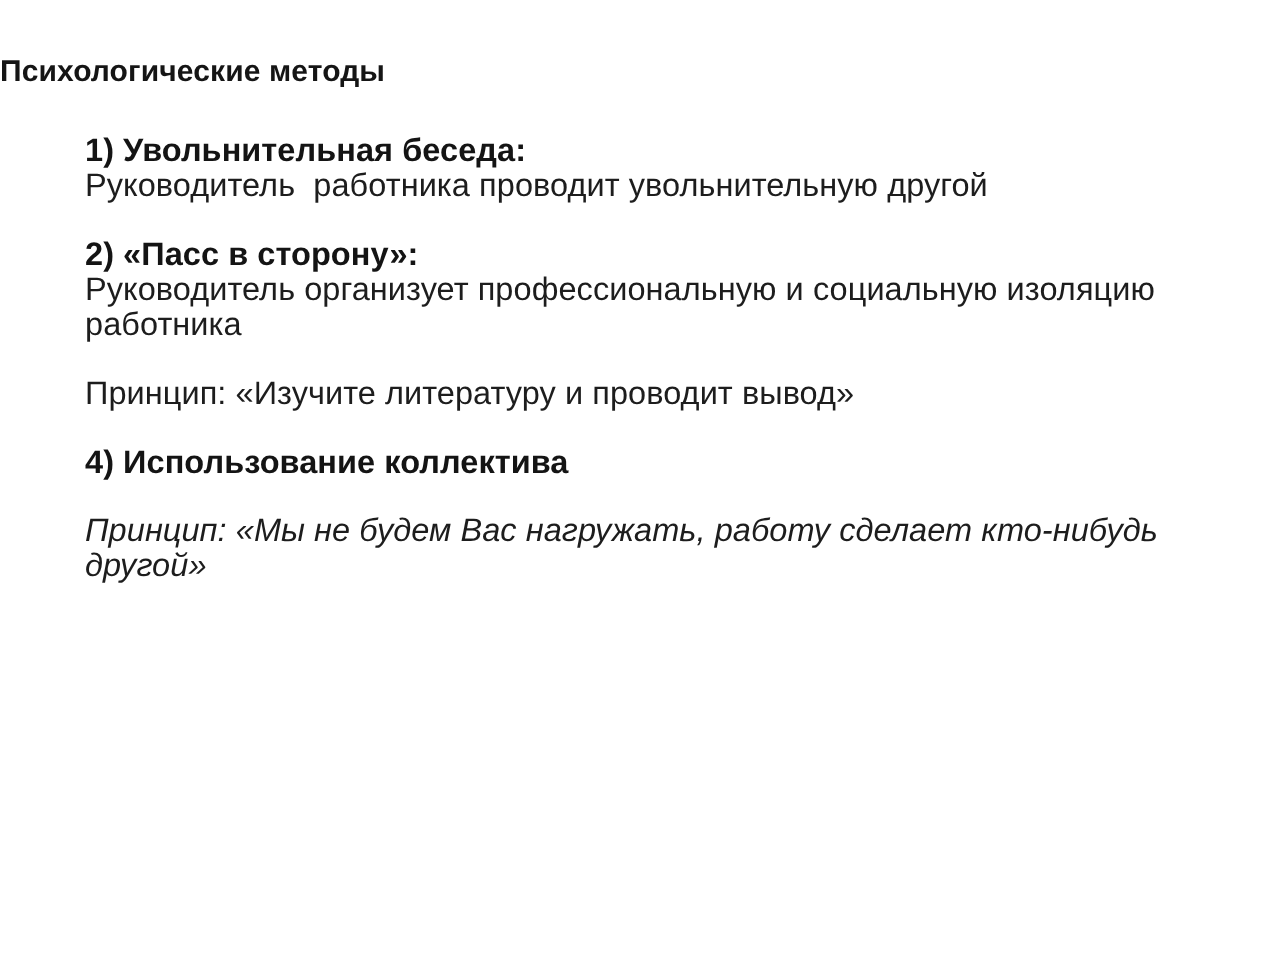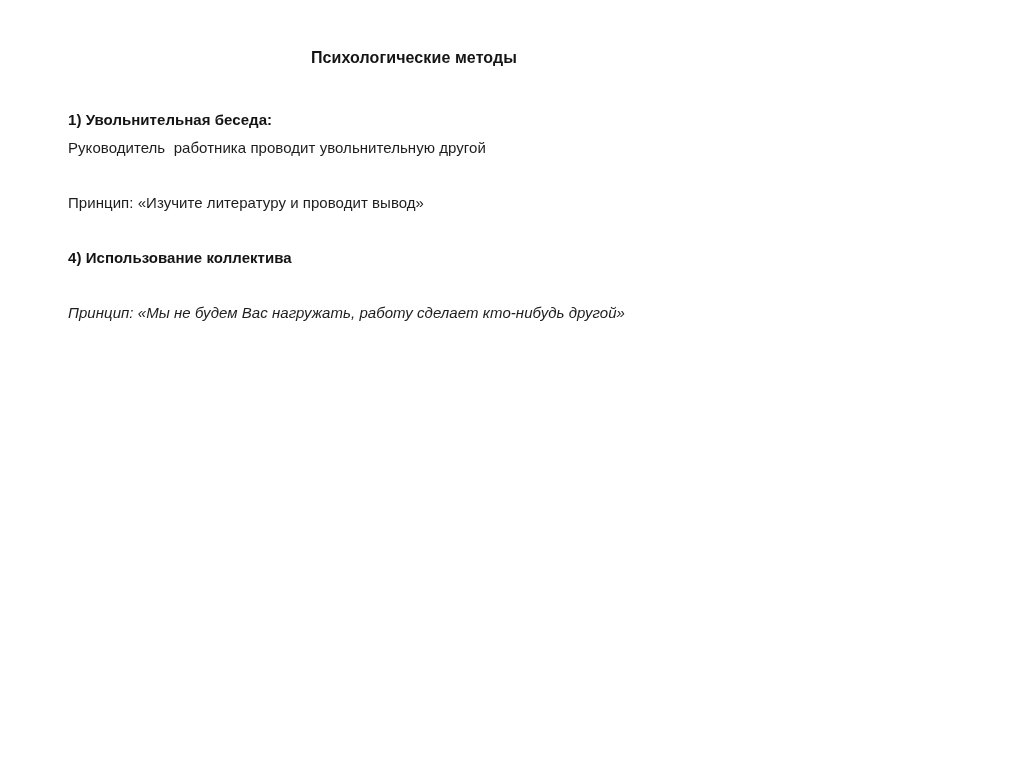--- a/index.html
+++ b/index.html
@@ -23,22 +23,22 @@
     overflow: hidden;
     box-sizing: border-box;
   }
 
   
   .slide-title {
     position: absolute;
     left: 0;
     top: 45px;
     width: 828px;
-    text-align: center;
-    font-size: 16px;
+    text-align: left;
+    font-size: 24px;
     font-weight: bold;
     letter-spacing: 0.1px;
     color: #151515;
     line-height: 26px;
     white-space: pre;
   }
 
   
   .body-block {
     position: absolute;
@@ -50,21 +50,21 @@
   .para {
     margin: 0 0 27px 0;
   }
 
   .para:last-child {
     margin-bottom: 0;
     font-style: italic;
   }
 
   .line {
-    font-size: 15px;
+    font-size: 26px;
     line-height: 28px;
     color: #1d1d1d;
     white-space: pre-wrap;
     letter-spacing: 0.05px;
   }
 
   .line.bold {
     font-weight: bold;
     color: #141414;
   }
@@ -75,20 +75,24 @@
 <div class="slide">
 
   <div class="slide-title">Психологические методы</div>
 
   <div class="body-block">
       <div class="para">
         <div class="line bold">1) Увольнительная беседа:</div>
         <div class="line">Руководитель  работника проводит увольнительную другой</div>
       </div>
       <div class="para">
+        <div class="line bold">2) «Пасс в сторону»:</div>
+        <div class="line">Руководитель организует профессиональную и социальную изоляцию работника</div>
+      </div>
+      <div class="para">
         <div class="line">Принцип: «Изучите литературу и проводит вывод»</div>
       </div>
       <div class="para">
         <div class="line bold">4) Использование коллектива</div>
       </div>
       <div class="para">
         <div class="line">Принцип: «Мы не будем Вас нагружать, работу сделает кто-нибудь другой»</div>
       </div>
     </div>
 

